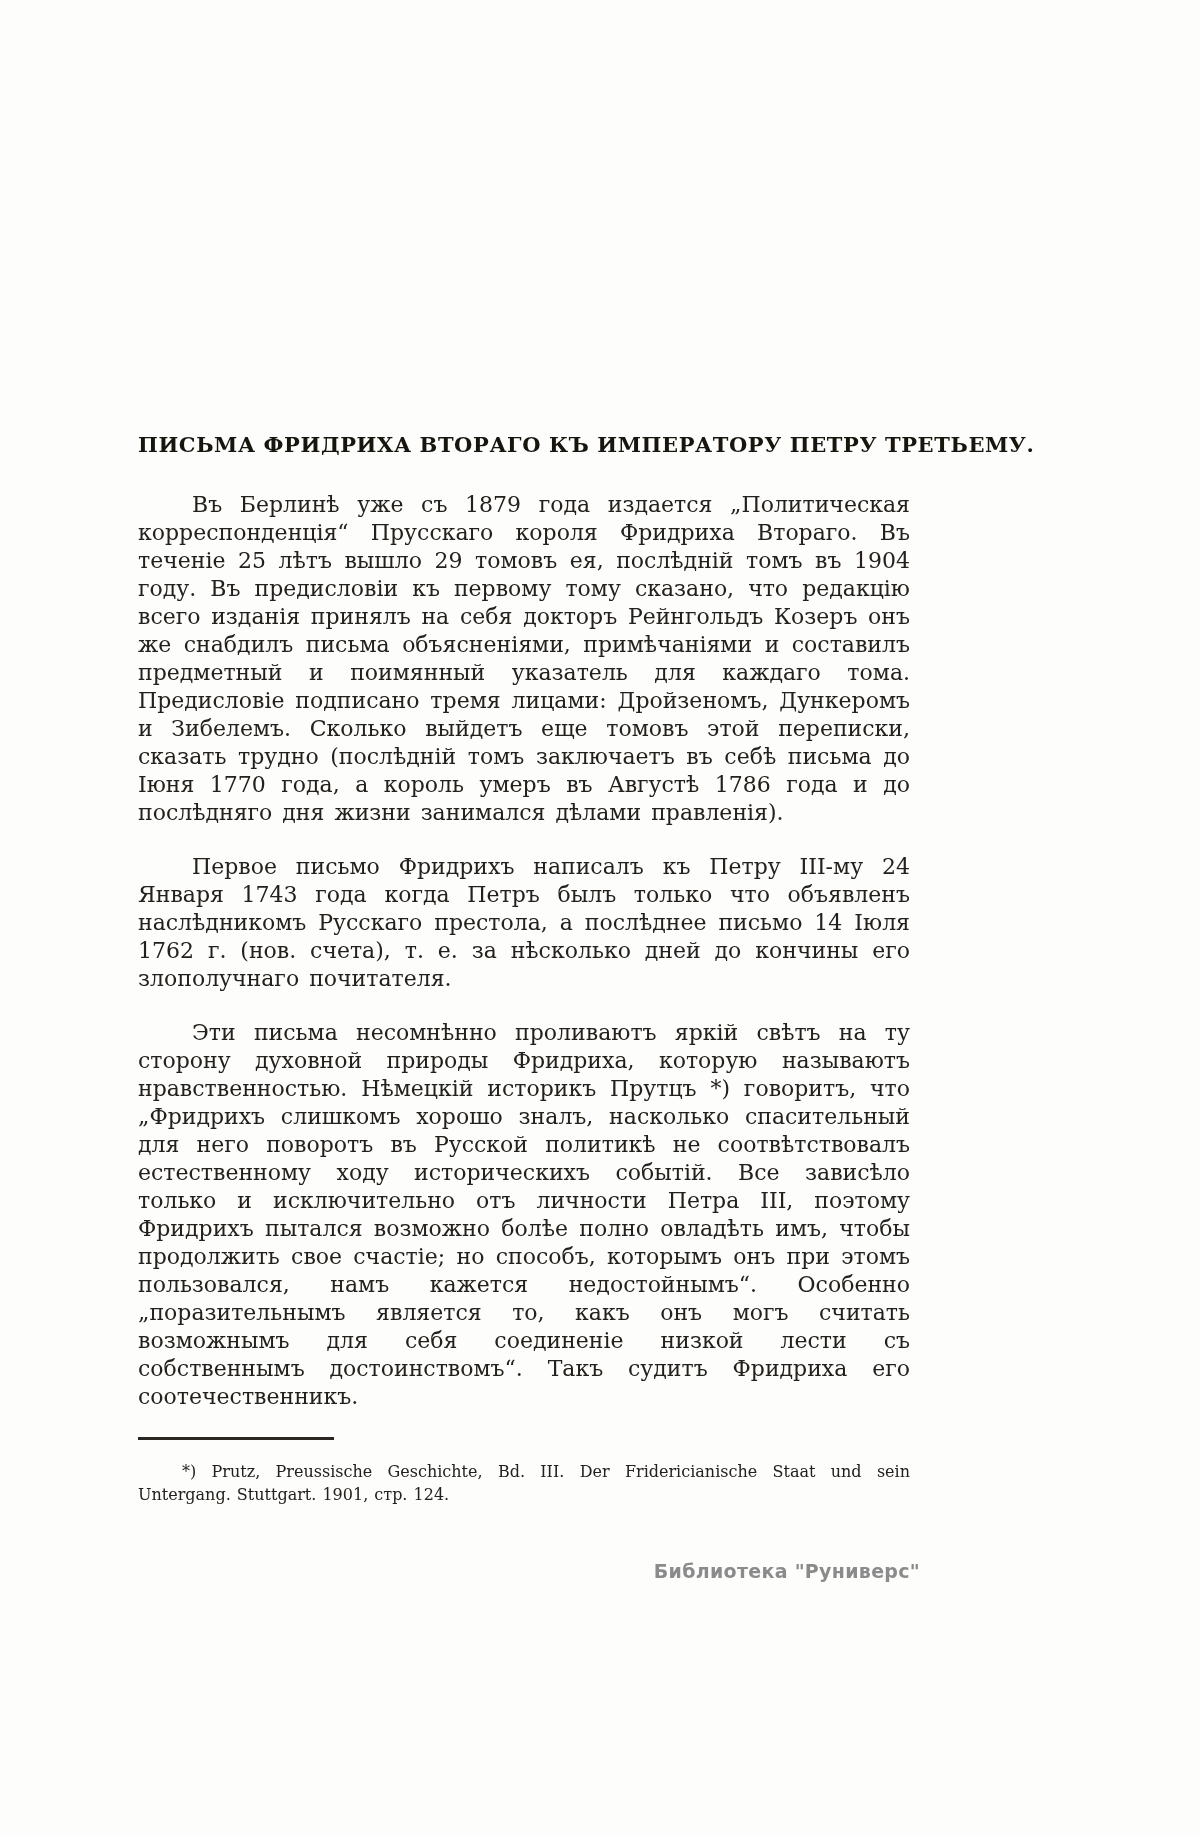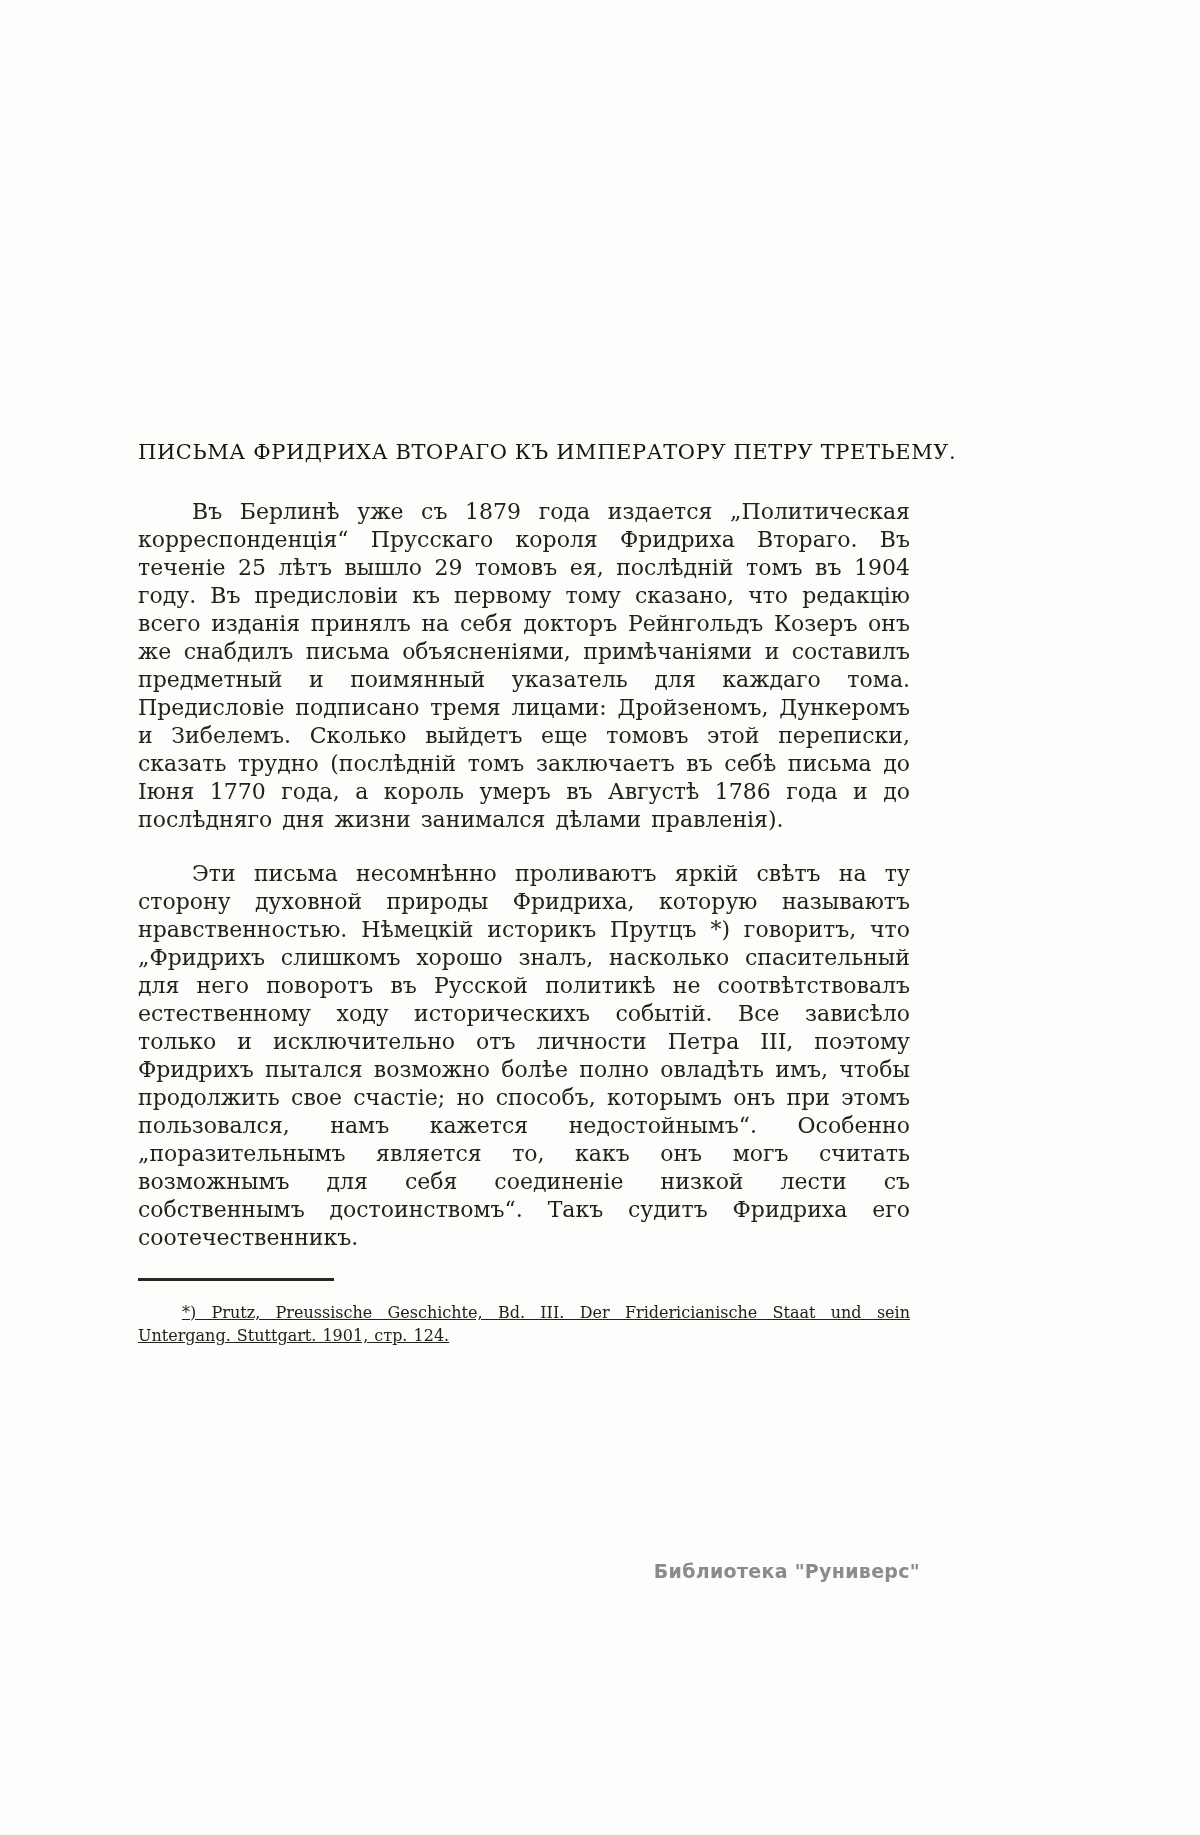--- a/index.html
+++ b/index.html
@@ -19,24 +19,24 @@
   }
   .text-block {
     position: absolute;
     left: 138px;
     top: 424px;
     width: 772px;
   }
   .title {
     font-family: "DejaVu Serif", serif;
     font-size: 21px;
-    font-weight: normal;
+    font-weight: bold;
     letter-spacing: 0.6px;
     text-align: center;
-    margin: 16px 0 34px 0;
+    margin: 8px 0 34px 0;
     color: #18150f;
     white-space: nowrap;
   }
   .body-par {
     margin: 0 0 26px 0;
     text-indent: 54px;
     text-align: justify;
     font-size: 22px;
     line-height: 28px;
     word-spacing: 3px;
@@ -50,21 +50,20 @@
     margin: 4px 0 20px 0;
   }
   .footnote {
     margin: 0;
     font-size: 16px;
     line-height: 23px;
     text-indent: 44px;
     text-align: justify;
     word-spacing: 1px;
     color: #24201b;
-    text-decoration: underline;
   }
   .watermark {
     position: absolute;
     top: 1560px;
     right: 280px;
     font-family: "DejaVu Sans", sans-serif;
     font-size: 19px;
     font-weight: bold;
     color: #8b8b8b;
     letter-spacing: 0.3px;
@@ -72,20 +71,21 @@
 </style>
 </head>
 <body>
 
 <div class="page">
   <div class="text-block">
     <h1 class="title">ПИСЬМА ФРИДРИХА ВТОРАГО КЪ ИМПЕРАТОРУ ПЕТРУ ТРЕТЬЕМУ.</h1>
 
     <p class="body-par">Въ Берлинѣ уже съ 1879 года издается „Политическая корреспонденція“ Прусскаго короля Фридриха Втораго. Въ теченіе 25 лѣтъ вышло 29 томовъ ея, послѣдній томъ въ 1904 году. Въ предисловіи къ первому тому сказано, что редакцію всего изданія принялъ на себя докторъ Рейнгольдъ Козеръ онъ же снабдилъ письма объясненіями, примѣчаніями и составилъ предметный и поимянный указатель для каждаго тома. Предисловіе подписано тремя лицами: Дройзеномъ, Дункеромъ и Зибелемъ. Сколько выйдетъ еще томовъ этой переписки, сказать трудно (послѣдній томъ заключаетъ въ себѣ письма до Іюня 1770 года, а король умеръ въ Августѣ 1786 года и до послѣдняго дня жизни занимался дѣлами правленія).</p>
 
+    <p class="body-par">Первое письмо Фридрихъ написалъ къ Петру III-му 24 Января 1743 года когда Петръ былъ только что объявленъ наслѣдникомъ Русскаго престола, а послѣднее письмо 14 Іюля 1762 г. (нов. счета), т. е. за нѣсколько дней до кончины его злополучнаго почитателя.</p>
 
     <p class="body-par">Эти письма несомнѣнно проливаютъ яркій свѣтъ на ту сторону духовной природы Фридриха, которую называютъ нравственностью. Нѣмецкій историкъ Прутцъ *) говоритъ, что „Фридрихъ слишкомъ хорошо зналъ, насколько спасительный для него поворотъ въ Русской политикѣ не соотвѣтствовалъ естественному ходу историческихъ событій. Все зависѣло только и исключительно отъ личности Петра III, поэтому Фридрихъ пытался возможно болѣе полно овладѣть имъ, чтобы продолжить свое счастіе; но способъ, которымъ онъ при этомъ пользовался, намъ кажется недостойнымъ“. Особенно „поразительнымъ является то, какъ онъ могъ считать возможнымъ для себя соединеніе низкой лести съ собственнымъ достоинствомъ“. Такъ судитъ Фридриха его соотечественникъ.</p>
 
 
     <div class="footnote-rule"></div>
 
     <p class="footnote">*) Prutz, Preussische Geschichte, Bd. III. Der Fridericianische Staat und sein Untergang. Stuttgart. 1901, стр. 124.</p>
   </div>
 
   <div class="watermark">Библиотека "Руниверс"</div>

